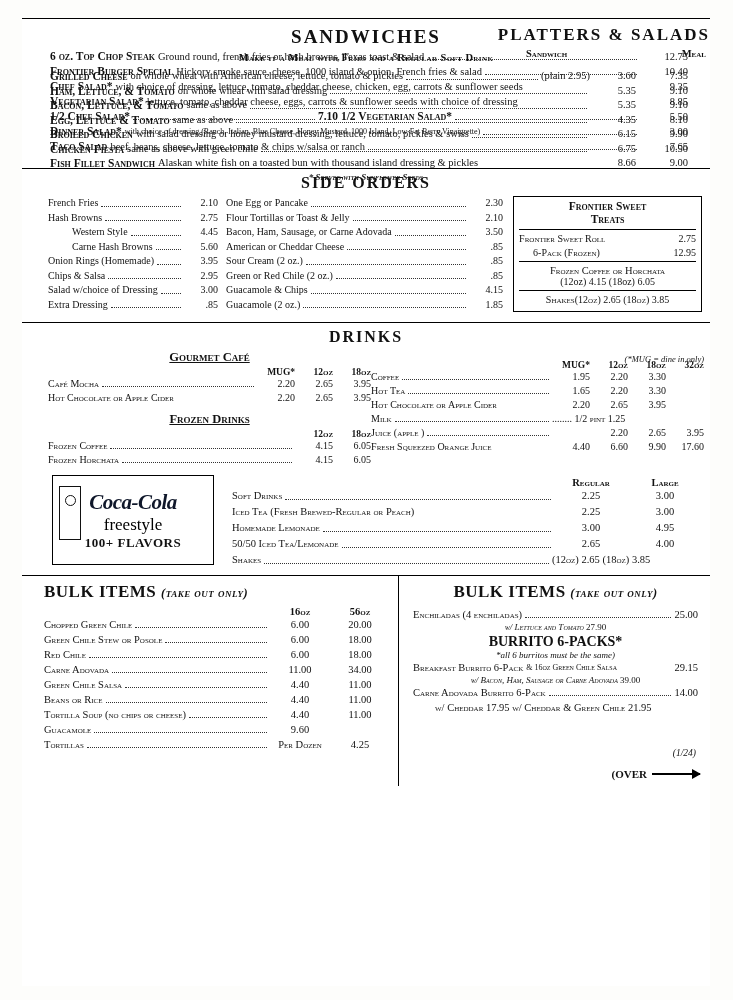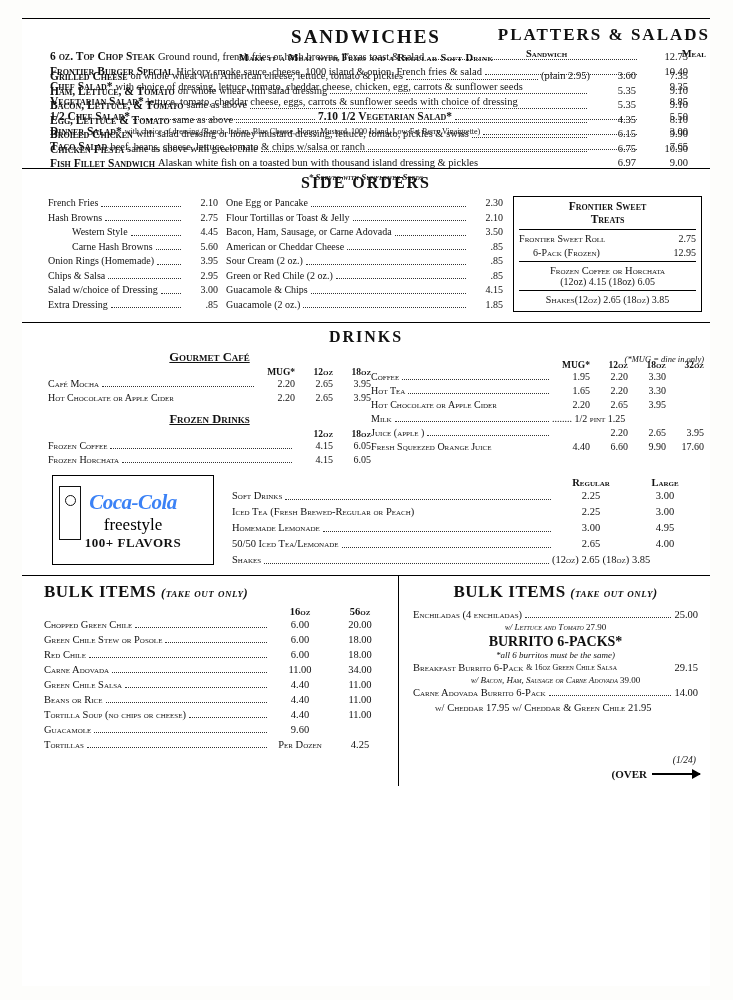--- a/index.html
+++ b/index.html
@@ -74,21 +74,21 @@
   .dk-right{width:340px;}
   .dk-sub{text-align:center;font-weight:bold;font-variant:small-caps;font-size:12.5px;text-decoration:underline;margin-top:2px;}
   .dk-hdr{display:flex;justify-content:flex-end;font-variant:small-caps;font-weight:bold;font-size:9.5px;}
   .dk-hdr span{width:38px;text-align:right;}
   .dk-row{display:flex;align-items:flex-end;font-variant:small-caps;line-height:14px;}
   .dk-row .v{width:38px;text-align:right;}
   .coke{
     position:absolute;left:30px;top:0;width:160px;height:88px;border:1.5px solid #000;
     display:flex;flex-direction:column;align-items:center;justify-content:center;
   }
-  .coke .cc{font-family:"Liberation Serif",serif;font-style:italic;font-weight:bold;color:#3b82f6;font-size:21px;letter-spacing:-.5px;}
+  .coke .cc{font-family:"Liberation Serif",serif;font-style:italic;font-weight:bold;color:#0f172a;font-size:21px;letter-spacing:-.5px;}
   .coke .fs{font-size:17px;color:#000000;}
   .coke .flav{font-weight:bold;font-size:13px;letter-spacing:.5px;text-align:center;}
   .coke .disp{position:absolute;left:6px;top:10px;width:20px;height:52px;border:1.5px solid #111;background:#fff;}
   .coke .disp:after{content:"";position:absolute;left:5px;top:8px;width:9px;height:9px;border:1.5px solid #111;border-radius:50%;}
   .sd-table{position:absolute;left:210px;top:2px;width:470px;font-size:10.5px;}
   .sd-hdr{display:flex;justify-content:flex-end;font-variant:small-caps;font-weight:bold;}
   .sd-hdr span{width:74px;text-align:center;}
   .sd-row{display:flex;align-items:flex-end;font-variant:small-caps;line-height:16px;}
   .sd-row .v{width:74px;text-align:center;}
 
@@ -97,21 +97,21 @@
   .bulk-hd .tk{font-size:12.5px;font-style:italic;font-weight:bold;}
   .bl-row{display:flex;align-items:flex-end;font-size:10.5px;line-height:15px;font-variant:small-caps;}
   .bl-row .v{width:60px;text-align:center;}
   .bl-hdr{display:flex;justify-content:flex-end;font-size:10.5px;font-weight:bold;font-variant:small-caps;}
   .bl-hdr span{width:60px;text-align:center;}
   .br-row{display:flex;align-items:flex-end;font-size:10.5px;line-height:15px;font-variant:small-caps;}
   .br-sub{text-align:center;font-size:9px;font-style:italic;font-variant:small-caps;}
   .over{position:absolute;right:10px;bottom:6px;font-size:11px;font-variant:small-caps;font-weight:bold;display:flex;align-items:center;gap:5px;}
   .arrow{display:inline-block;width:48px;height:2px;background:#000;position:relative;}
   .arrow:after{content:"";position:absolute;right:-1px;top:-4px;border-left:9px solid #000;border-top:5px solid transparent;border-bottom:5px solid transparent;}
-  .datecode{position:absolute;right:14px;bottom:21px;font-size:9.5px;font-style:italic;}
+  .datecode{position:absolute;right:14px;bottom:28px;font-size:9.5px;font-style:italic;}
 </style>
 </head>
 <body>
 
 <div class="page">
 <div class="sheet">
 
   <div class="sec" id="sandwiches" style="height:186px;">
     <div class="hd">SANDWICHES</div>
     <div class="sub">Make it a Meal with Fries and a Regular Soft Drink</div>
@@ -160,21 +160,21 @@
         <span class="sw-name">Chicken Fiesta</span>
         <span class="sw-desc" style="margin-left:3px;">same as above with green chile</span>
         <span class="dots"></span>
         <span class="p1">6.75</span>
         <span class="p2">10.50</span>
       </div>
       <div class="sw-row">
         <span class="sw-name">Fish Fillet Sandwich</span>
         <span class="sw-desc" style="margin-left:3px;">Alaskan white fish on a toasted bun with thousand island dressing &amp; pickles</span>
         <span class="dots" style="border:none;"></span>
-        <span class="p1">6.97</span>
+        <span class="p1">8.66</span>
         <span class="p2">9.00</span>
       </div>
     </div>
   </div>
 
   <div class="rule"></div>
 
   <div class="sec" id="platters" style="height:143px;">
     <div class="hd">PLATTERS &amp; SALADS</div>
     <div class="pl-list">

